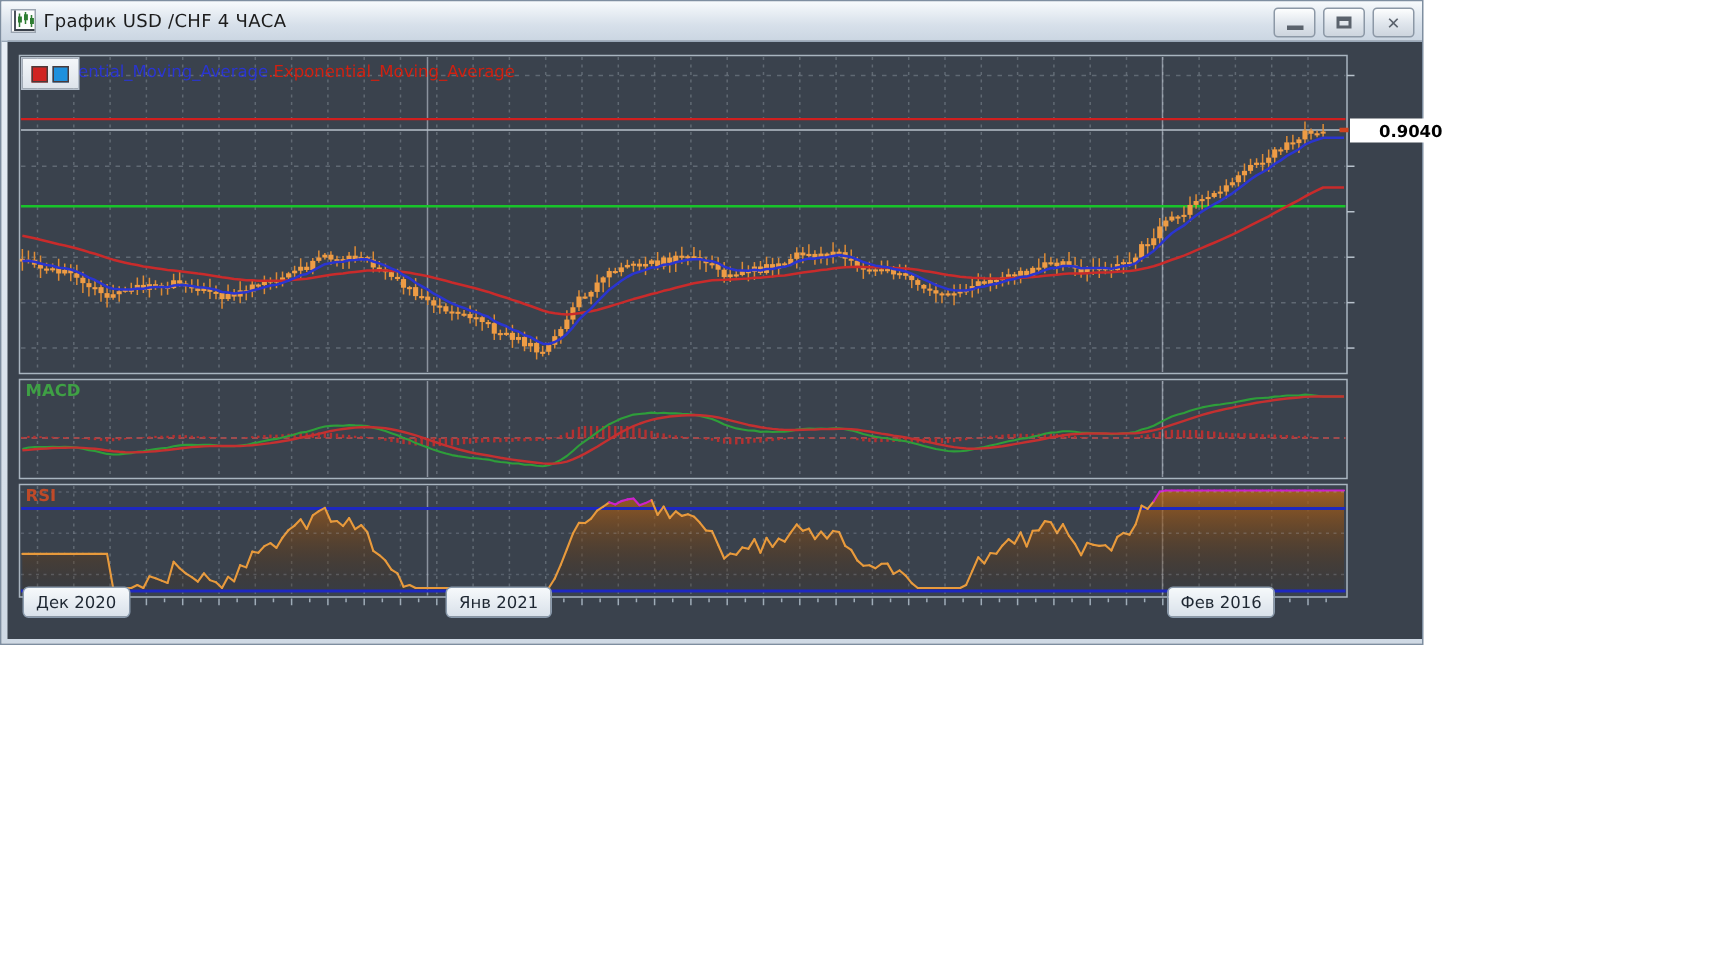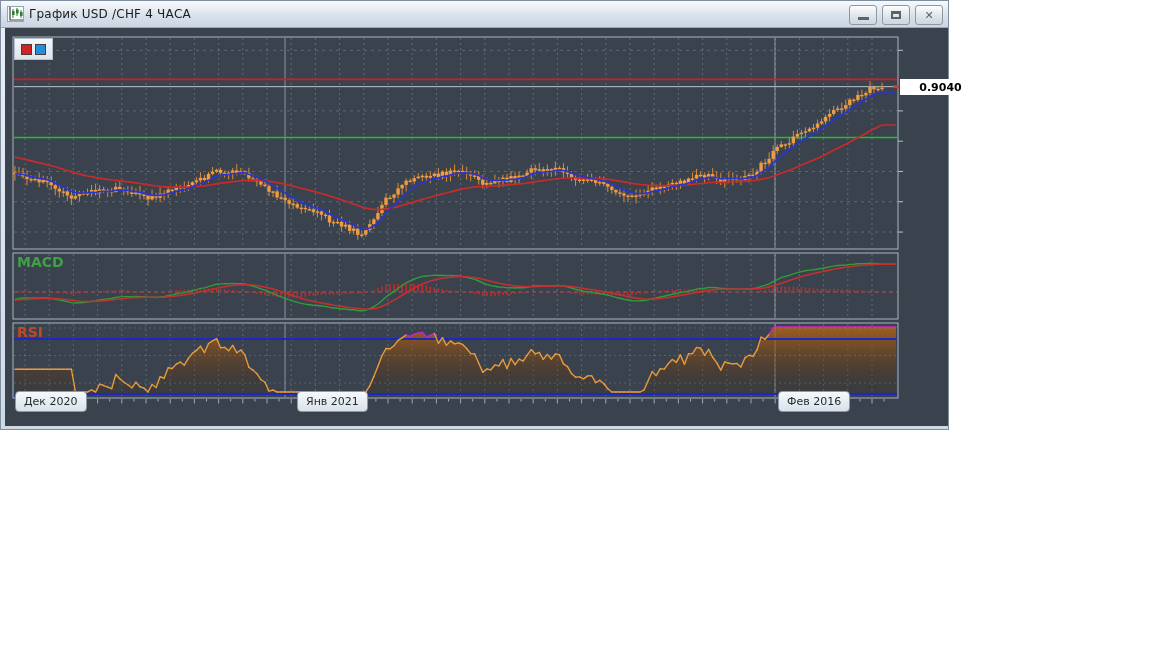--- a/index.html
+++ b/index.html
@@ -23,21 +23,21 @@
   .legend-box{position:absolute;left:13px;top:37px;width:37px;height:20px;
     background:linear-gradient(#f4f7fa,#dde3ea);border:1px solid #b6c0cc;
     display:flex;align-items:center;justify-content:center;gap:3px;z-index:5;}
   .sq{width:11px;height:11px;border:1px solid #4a3a3a;box-sizing:border-box;}
   .legend-text{position:absolute;left:51px;top:40px;font-size:11px;white-space:nowrap;z-index:4;}
   .monthbox{position:absolute;top:374px;height:19px;padding:0 8px;
     background:linear-gradient(#f6f9fb,#d9e1ea);border:1px solid #8a9aac;border-radius:4px;
     font-size:11px;color:#1e2732;display:flex;align-items:center;z-index:6;margin-top:16px;}
   .price-badge{position:absolute;left:899px;top:78px;width:49px;height:16px;background:#ffffff;
     color:#000;font-size:11px;font-weight:700;display:flex;align-items:center;justify-content:center;z-index:6;padding-left:16px;}
-  .ind-label{position:absolute;font-size:14px;font-weight:700;z-index:5;}
+  .ind-label{position:absolute;font-size:11px;font-weight:700;z-index:5;}
 </style>
 </head>
 <body>
 
 <div class="window">
   <svg id="chart-svg" style="position:absolute;left:0;top:0;z-index:1" width="947" height="428">
       <rect x="4" y="26" width="943" height="399" fill="#3a424d"></rect>
       <rect x="12" y="36" width="885" height="212" fill="none" stroke="#a9b5c0" stroke-width="1"></rect>
       <rect x="12" y="252" width="885" height="66" fill="none" stroke="#a9b5c0" stroke-width="1"></rect>
       <rect x="12" y="322" width="885" height="75" fill="none" stroke="#a9b5c0" stroke-width="1"></rect>
@@ -1137,20 +1137,23 @@
       <div class="wbtn">
           <span class="x">✕</span>
         </div>
     </div>
   </div>
 
   <div class="legend-box">
     <span class="sq" style="background:#d02422"></span>
     <span class="sq" style="background:#1e90dd"></span>
   </div>
+  <div class="legend-text">
+    <span style="color:#2a35d0">ential_Moving_Average</span><span style="color:#d02010">.</span><span style="color:#d02010">Exponential_Moving_Average</span>
+  </div>
 
   <div class="ind-label" style="left:16px;top:253px;color:#3fa045">MACD</div>
   <div class="ind-label" style="left:16px;top:323px;color:#c04a28">RSI</div>
 
   <div class="lbl" style="left:903px;top:284px">+0.000</div>
 
   <div class="monthbox" style="left: 14px;">Дек 2020</div>
   <div class="monthbox" style="left: 296px;">Янв 2021</div>
   <div class="monthbox" style="left: 777px;">Фев 2016</div>
 

